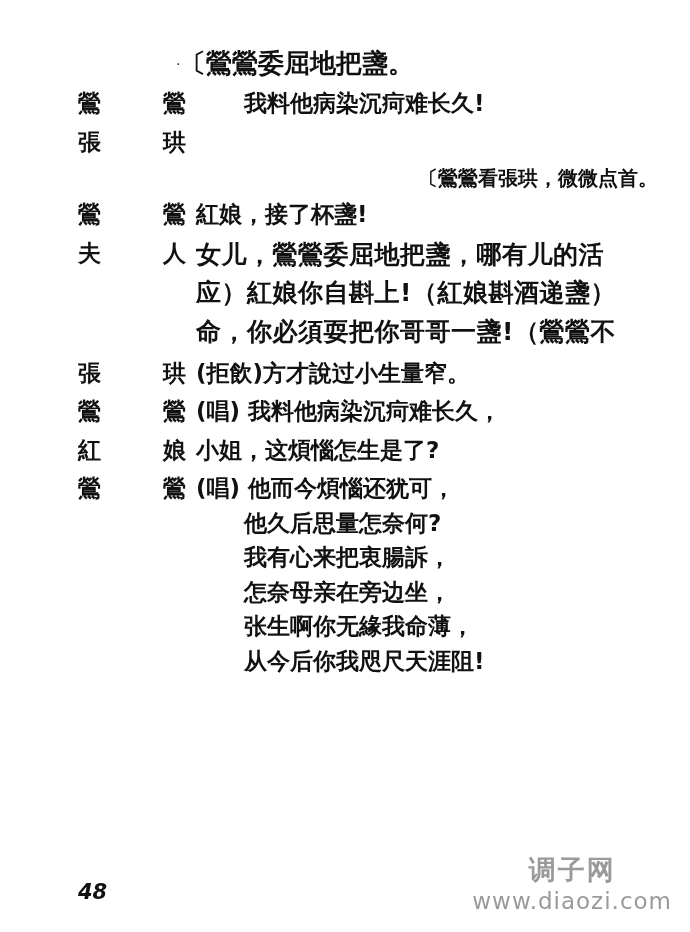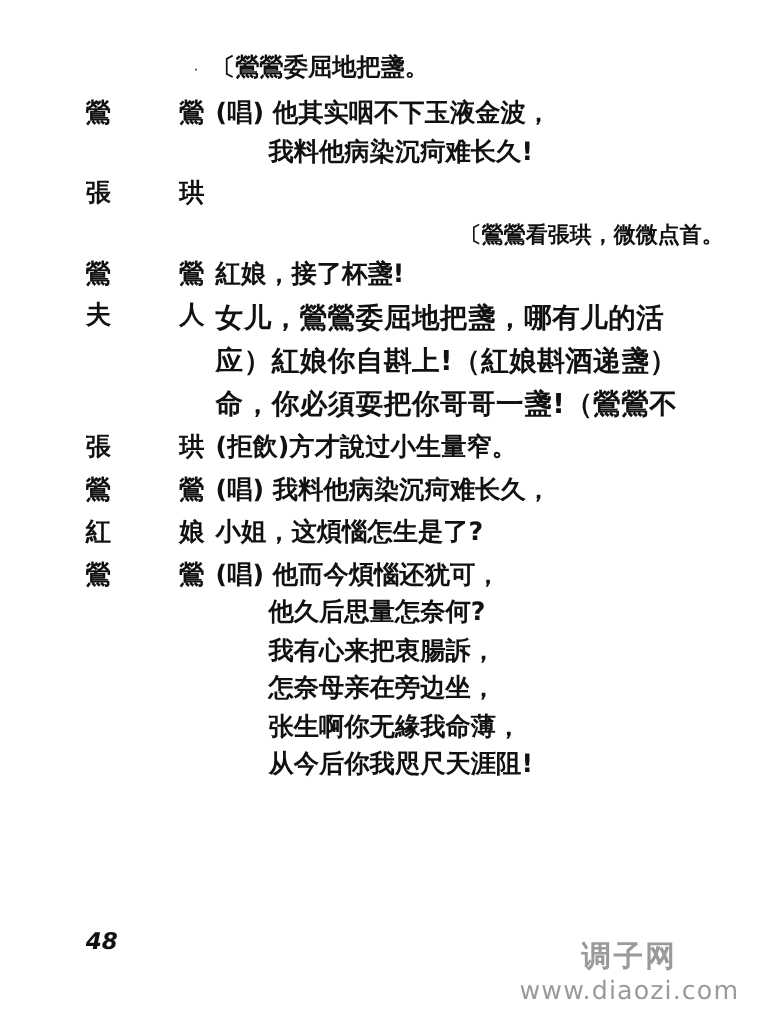--- a/index.html
+++ b/index.html
@@ -68,37 +68,37 @@
   }
   .big-line {
     font-size: 25px;
     line-height: 1.55;
   }
   .dense {
     letter-spacing: 0.5px;
   }
   .stage-top {
     position: absolute;
-    left: 192px;
+    left: 180px;
     top: 46px;
-    font-size: 22px;
+    font-size: 26px;
     font-weight: bold;
     white-space: nowrap;
   }
   .dot-mark {
     position: absolute;
     left: 176px;
     top: 56px;
     font-size: 14px;
     color: #222;
   }
   .page-number {
     position: absolute;
     left: 78px;
-    top: 844px;
+    top: 880px;
     font-size: 21px;
     font-style: italic;
     font-weight: bold;
   }
   .watermark {
     position: absolute;
     right: 18px;
     bottom: 18px;
     text-align: center;
     color: #9a9a9a;
@@ -124,21 +124,20 @@
   <div class="stage-top">〔鶯鶯委屈地把盞。</div>
 
   <div class="script-body" style="top:86px;">
 
     <div class="line">
       <div class="speaker">
         <span>鶯</span>
         <span>鶯</span>
       </div>
       <div class="text">
-        <div class="sub-line">(唱) 他其实咽不下玉液金波，</div>
         <div class="sub-line indent">我料他病染沉疴难长久!</div>
       </div>
     </div>
 
     <div class="line">
       <div class="speaker">
         <span>張</span>
         <span>珙</span>
       </div>
     </div>

